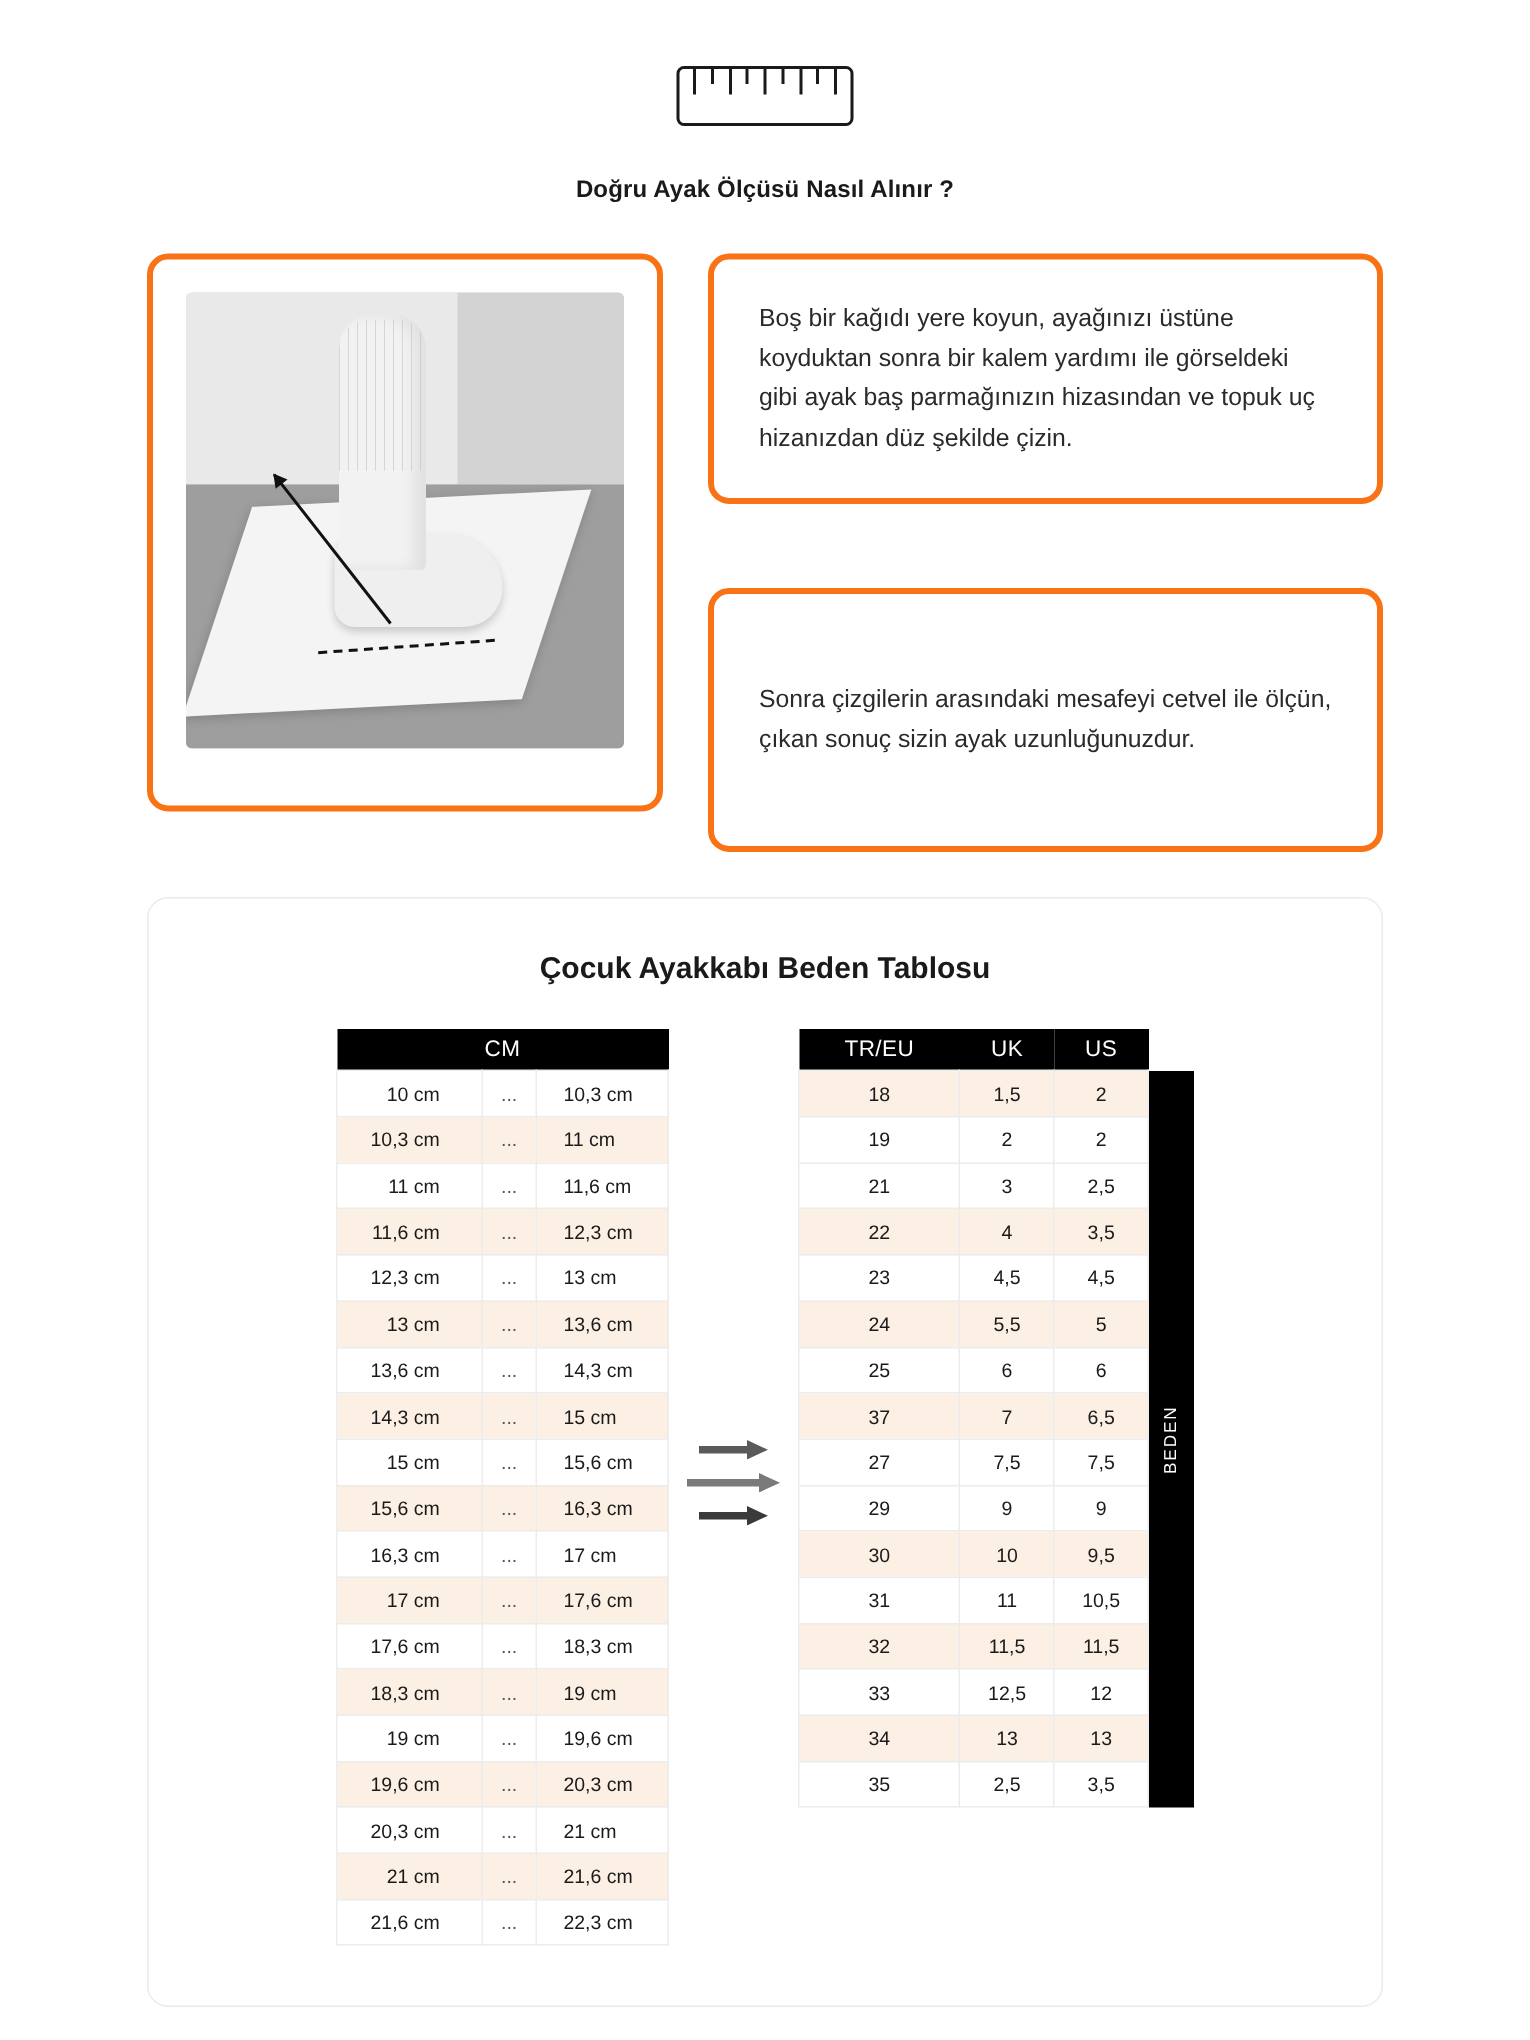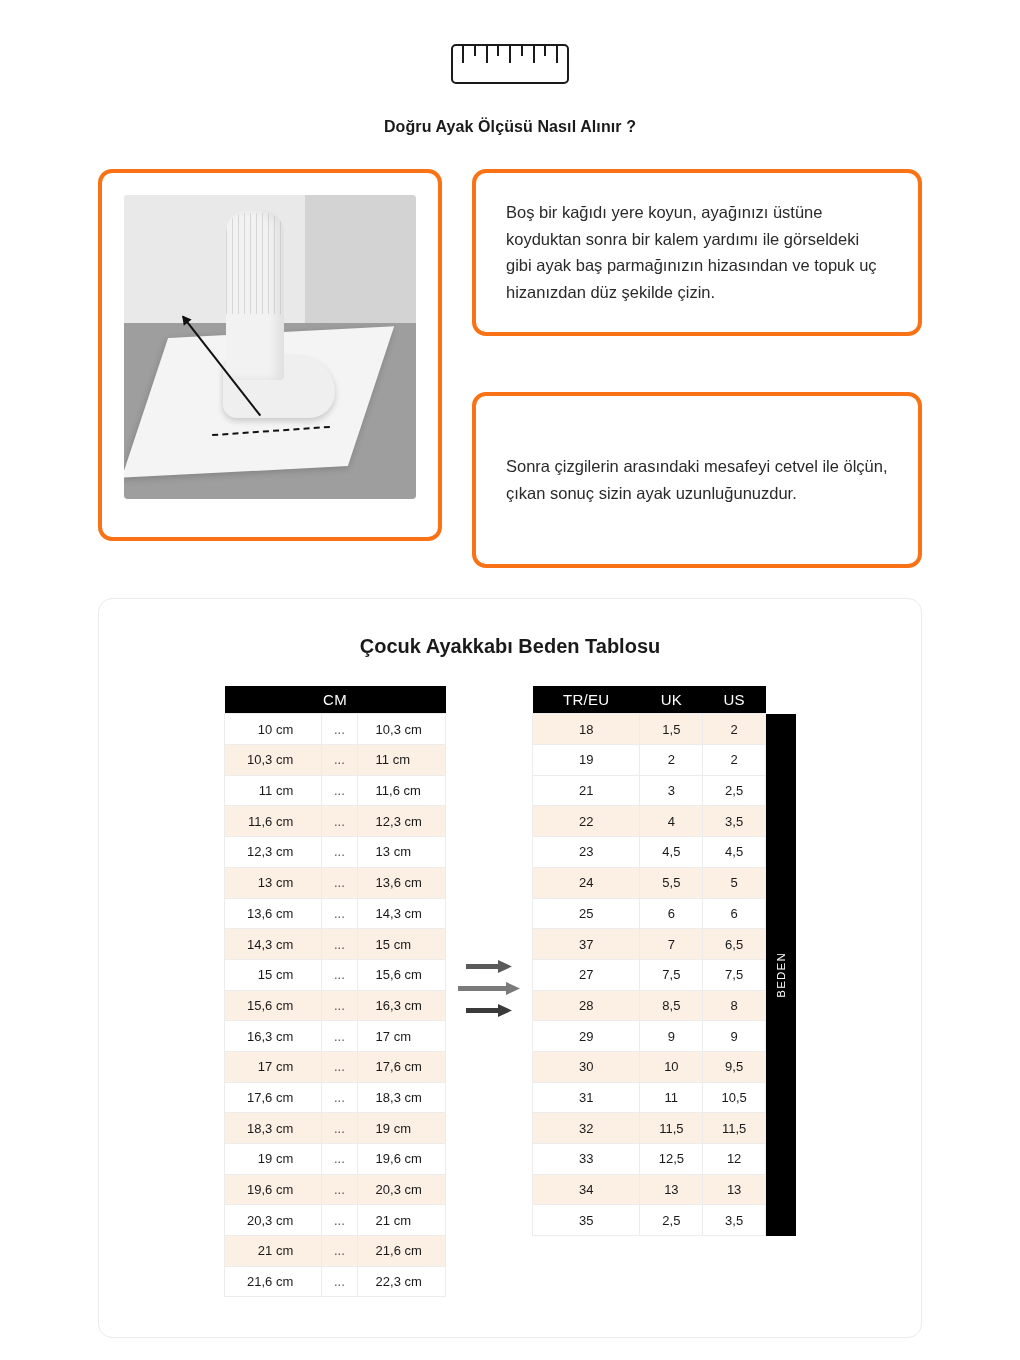--- a/index.html
+++ b/index.html
@@ -489,25 +489,20 @@
               <tr class="alt">
                 <td>37</td>
                 <td>7</td>
                 <td>6,5</td>
               </tr>
               <tr>
                 <td>27</td>
                 <td>7,5</td>
                 <td>7,5</td>
               </tr>
-              <tr class="alt">
-                <td>28</td>
-                <td>8,5</td>
-                <td>8</td>
-              </tr>
               <tr>
                 <td>29</td>
                 <td>9</td>
                 <td>9</td>
               </tr>
               <tr class="alt">
                 <td>30</td>
                 <td>10</td>
                 <td>9,5</td>
               </tr>

